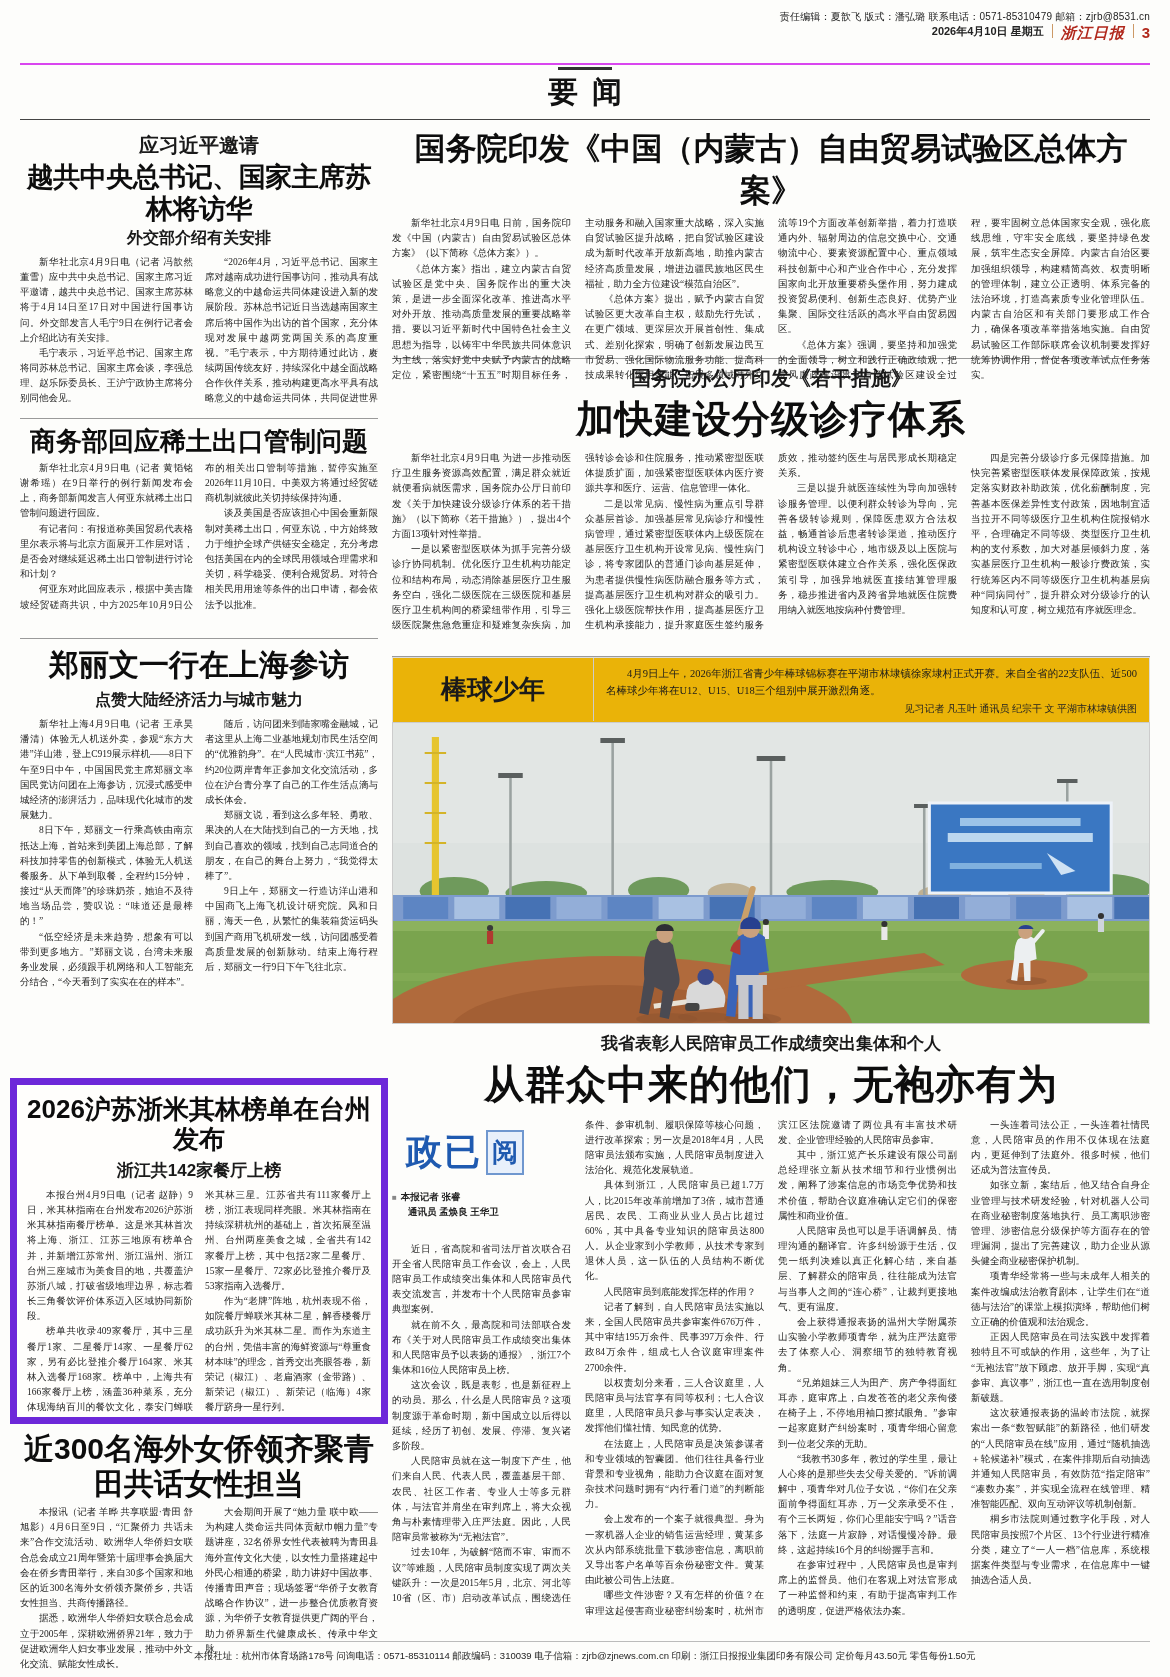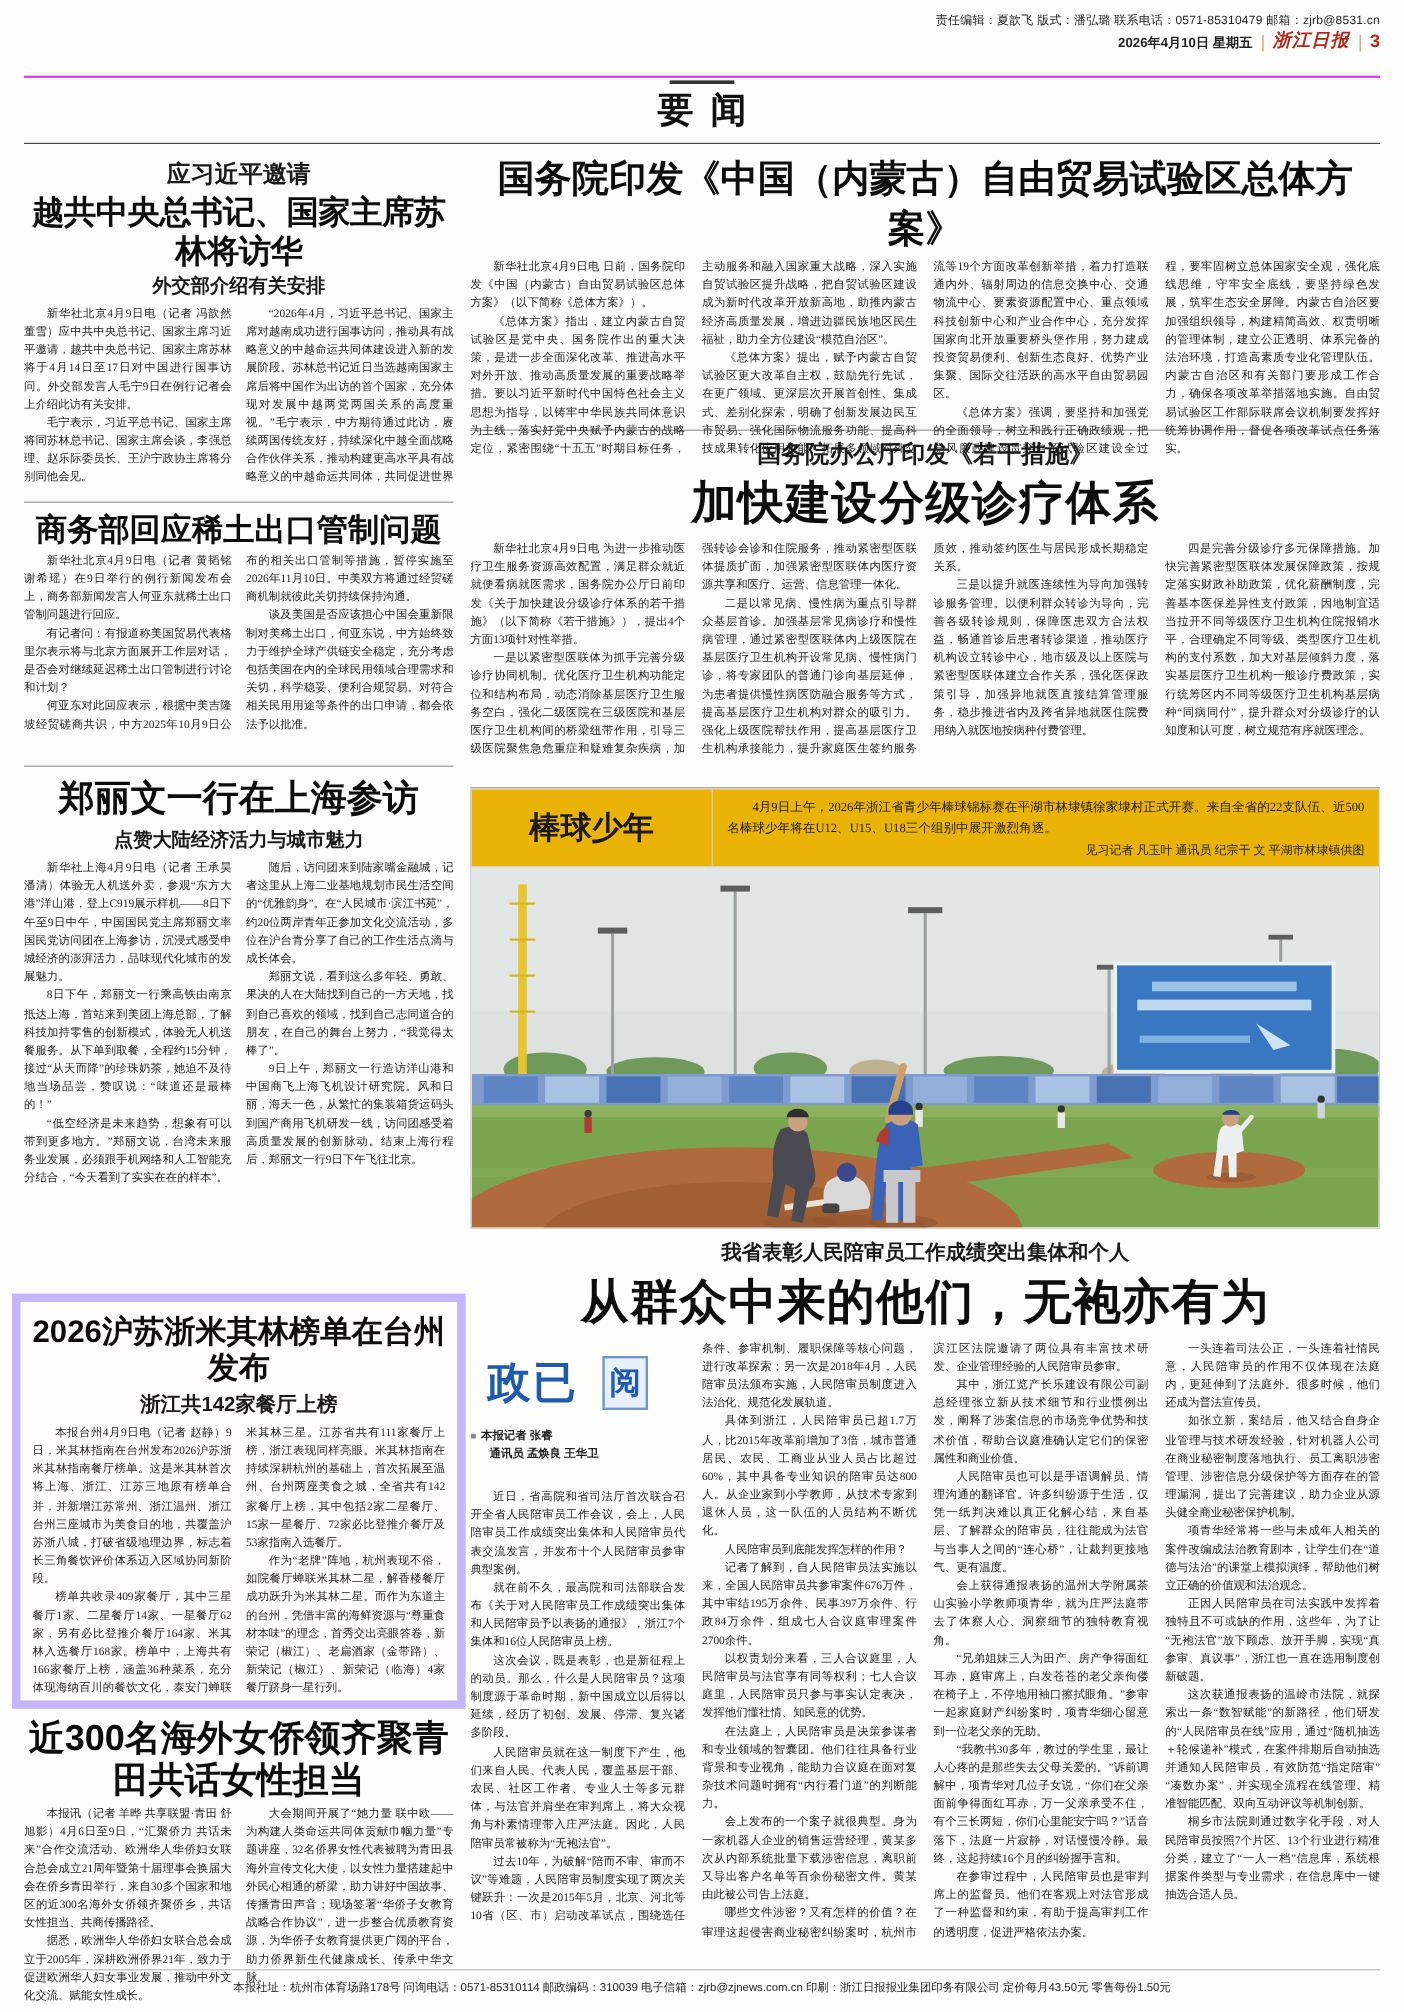--- a/index.html
+++ b/index.html
@@ -5,21 +5,21 @@
   html,body{margin:0;padding:0;background:#e9e9e7;}
   .page{
     position:relative;width:1170px;height:1677px;margin:0 auto;background:#fdfdfb;
     font-family:"Liberation Serif","DejaVu Serif",serif;color:#1a1a1a;overflow:hidden;
     box-sizing:border-box;padding:10px 20px 0 20px;
   }
   
   .topbar{display:flex;justify-content:space-between;align-items:flex-end;
     border-bottom:2px solid #d946ef;padding-bottom:20px;font-family:"Liberation Sans","DejaVu Sans",sans-serif;flex-direction:column;}
   .topbar .ed-info{font-size:10px;color:#222;letter-spacing:.2px;}
-  .topbar .right{display:flex;align-items:flex-end;gap:8px;font-size:11px;font-weight:bold;color:#222;}
+  .topbar .right{display:flex;gap:8px;font-size:11px;font-weight:bold;color:#222;}
   .masthead{color:#b1281c;font-size:15px;font-weight:bold;font-style:italic;letter-spacing:1px;}
   .vsep{width:1px;height:14px;background:#c96;display:inline-block;}
   .pageno{color:#b1281c;font-size:15px;font-weight:bold;}
   
   .section-band{position:relative;text-align:center;border-bottom:1.5px solid #444;padding:2px 0 6px;}
   .section-band .tick{width:54px;height:3px;background:#333;margin:0 auto 2px;}
   .section-title{font-size:30px;font-weight:900;letter-spacing:14px;text-indent:14px;color:#111;
     font-family:"Liberation Sans","DejaVu Sans",sans-serif;}
   
   .content{display:flex;gap:14px;margin-top:6px;}
@@ -35,33 +35,33 @@
   .h-wide{font-size:26px;font-weight:900;line-height:1.15;margin:8px 0 4px;}
   .h-big{font-size:30px;font-weight:900;margin:6px 0 4px;}
   .h-huge{font-size:38px;font-weight:900;letter-spacing:1px;margin:2px 0 6px;}
   .subhead{font-size:16px;font-weight:bold;text-align:center;margin:2px 0 6px;
     font-family:"Liberation Sans","DejaVu Sans",sans-serif;}
   .body{overflow:hidden;margin-top:4px;}
   .cols2{column-count:2;column-gap:12px;}
   .cols4{column-count:4;column-gap:14px;}
   .body p{margin:0;font-size:9.5px;line-height:1.6;text-align:justify;text-indent:2em;color:#222;}
   
-  .red-box{border:7px solid #c4b5fd;padding:6px 10px 4px;margin:8px -10px 8px -10px;background:#fffefc;}
+  .red-box{border:7px solid #6d28d9;padding:6px 10px 4px;margin:8px -10px 8px -10px;background:#fffefc;}
   
   .photo-sec{margin-top:6px;}
   .photo-head{display:flex;align-items:flex-start;border:1px solid #ddd;border-bottom:none;background:#eab308;}
   .photo-label{flex:0 0 200px;text-align:center;font-size:26px;font-weight:900;
     font-family:"Liberation Sans","DejaVu Sans",sans-serif;border-right:1px solid #ccc;padding:14px 0;}
   .photo-captions{flex:1;padding:8px 12px 6px;}
   .photo-captions .caption{margin:0;font-size:10.5px;line-height:1.6;text-align:justify;text-indent:2em;}
   .photo-captions .credit{margin:2px 0 0;font-size:10px;text-align:right;color:#222;}
   .photo-frame{height:300px;border:1px solid #ccc;overflow:hidden;}
   .photo-frame svg{display:block;width:100%;height:100%;}
   
-  .gov-logo{display:flex;align-items:center;gap:20px;margin:10px 0 12px 14px;}
+  .gov-logo{display:flex;align-items:center;gap:4px;margin:10px 0 12px 14px;}
   .gov-logo .zy{font-size:36px;font-weight:900;color:#1f5ab0;font-family:"Liberation Sans","DejaVu Sans",sans-serif;letter-spacing:2px;}
   .gov-logo .yue{font-size:26px;font-weight:900;color:#1f5ab0;border:2px solid #6f97cf;background:#e8f0fb;
     padding:3px 4px;font-family:"Liberation Sans","DejaVu Sans",sans-serif;}
   .byline{font-size:10px;font-weight:bold;margin:0 0 2px 6px;text-indent:0 !important;
     font-family:"Liberation Sans","DejaVu Sans",sans-serif;}
   .byline .sq{color:#888;font-size:8px;margin-right:4px;}
   
   .page-footer{position:absolute;left:20px;right:20px;bottom:14px;border-top:1px solid #bbb;
     padding-top:8px;text-align:center;font-size:9.5px;color:#222;
     font-family:"Liberation Sans","DejaVu Sans",sans-serif;}

